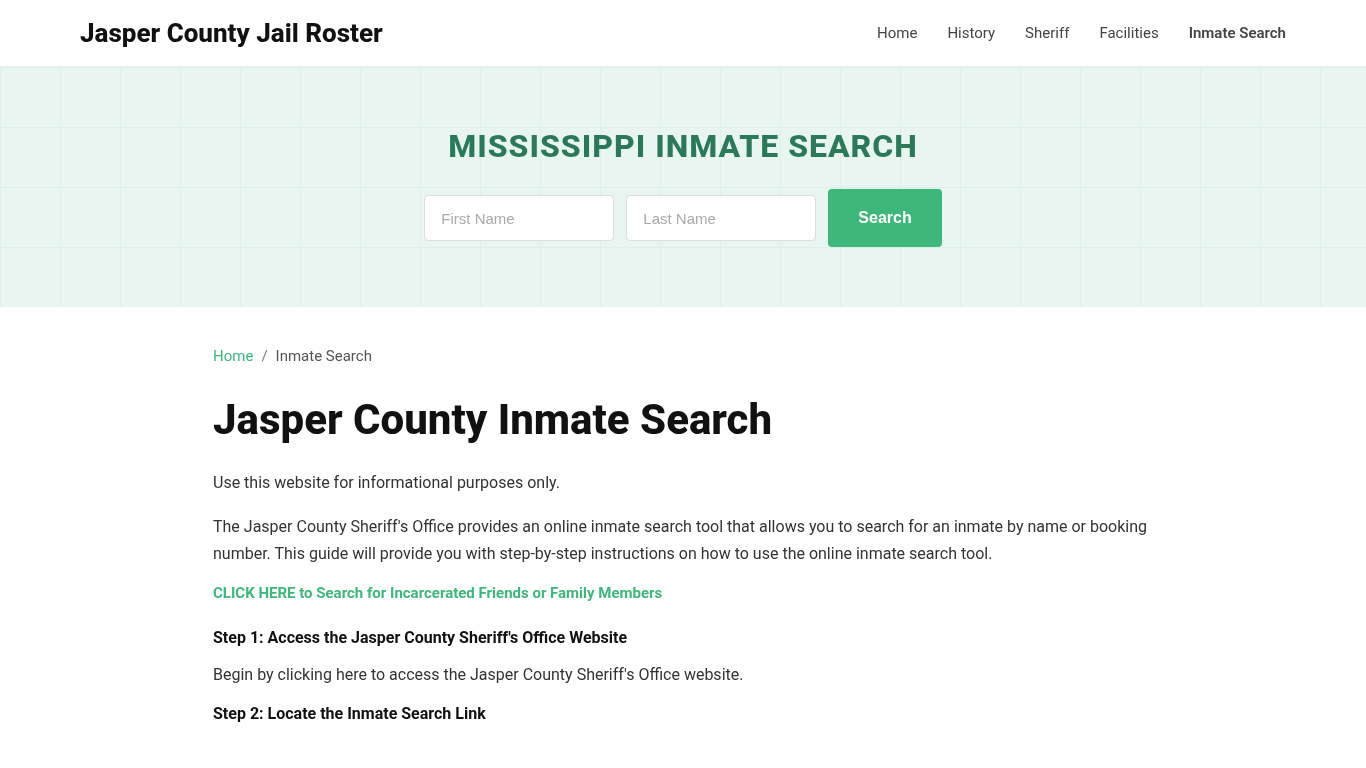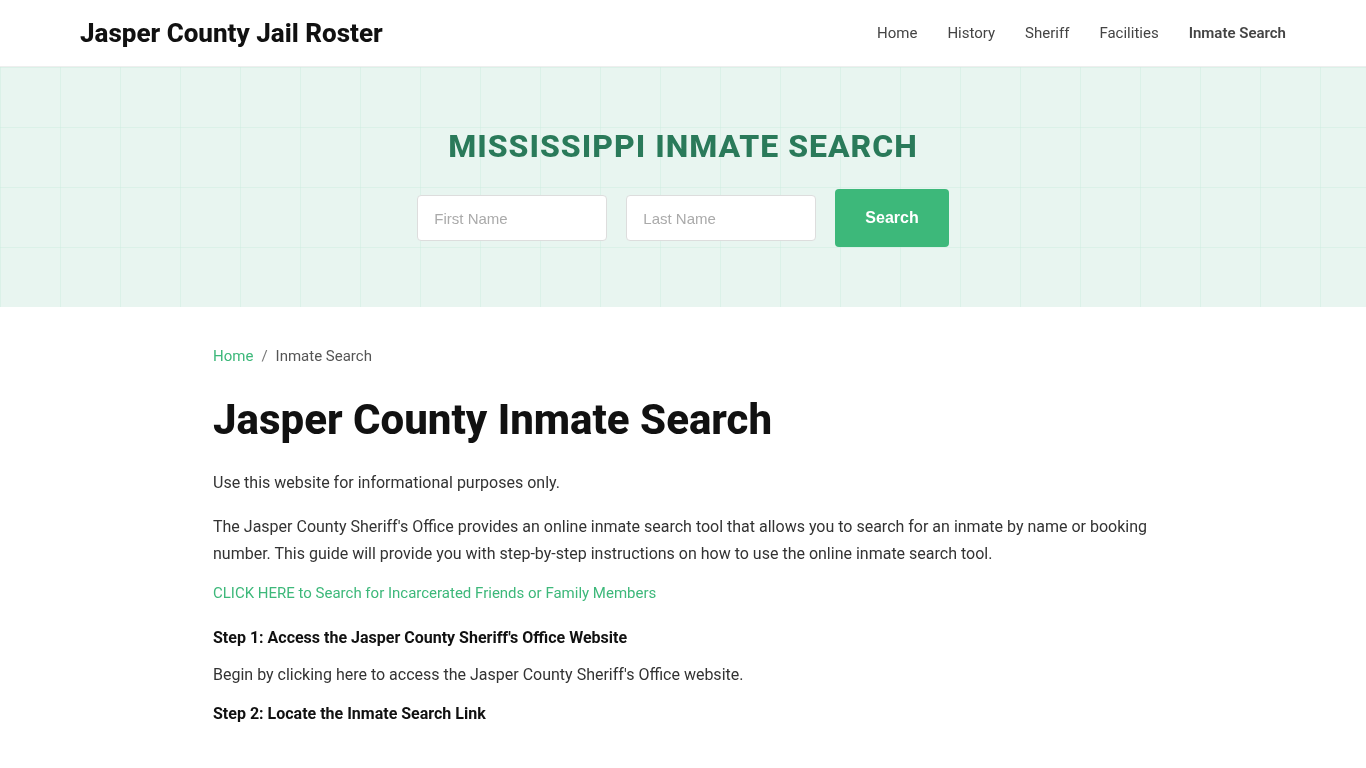--- a/index.html
+++ b/index.html
@@ -58,21 +58,21 @@
       font-size: 32px;
       font-weight: 800;
       color: #2a7a5a;
       letter-spacing: 1px;
       margin-bottom: 24px;
     }
     .search-form {
       display: flex;
       justify-content: center;
       align-items: center;
-      gap: 19px;
+      gap: 12px;
       flex-wrap: wrap;
     }
     .search-input {
       height: 46px;
       padding: 0 16px;
       border: 1px solid #ddd;
       border-radius: 4px;
       font-size: 15px;
       width: 190px;
       background: #fff;
@@ -146,21 +146,21 @@
     
     .body-text {
       font-size: 16px;
       color: #333;
       line-height: 1.7;
       margin-bottom: 16px;
     }
 
     .click-link {
       color: #3db87a;
-      font-weight: 400;
+      font-weight: 700;
       text-decoration: none;
       cursor: pointer;
       display: inline-block;
       margin-bottom: 20px;
       font-size: 15px;
     }
 
     .step-heading {
       font-size: 16px;
       font-weight: 700;

